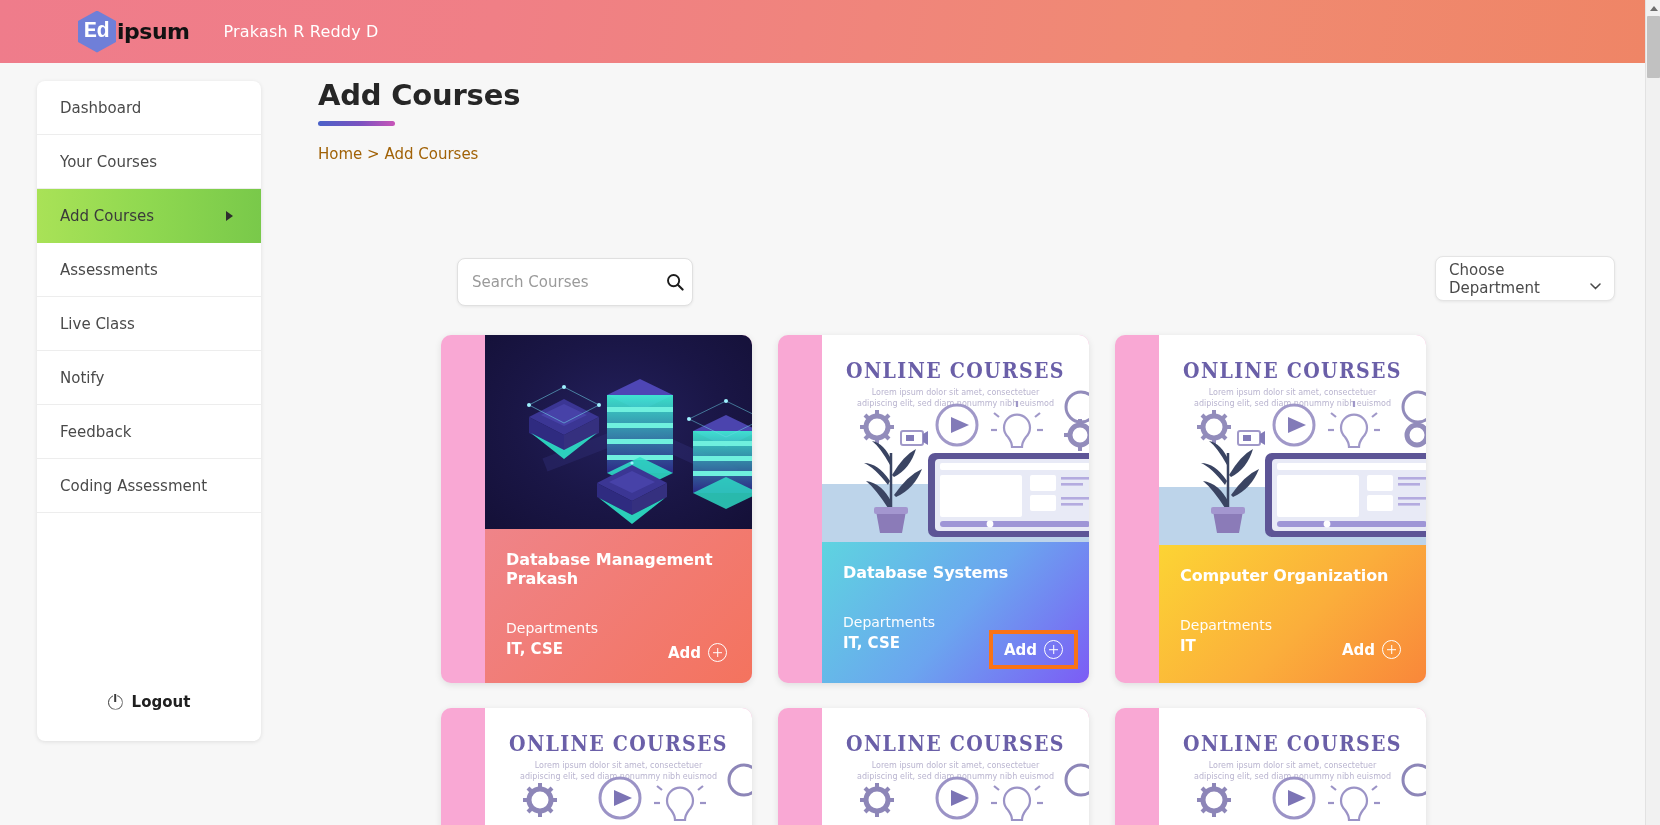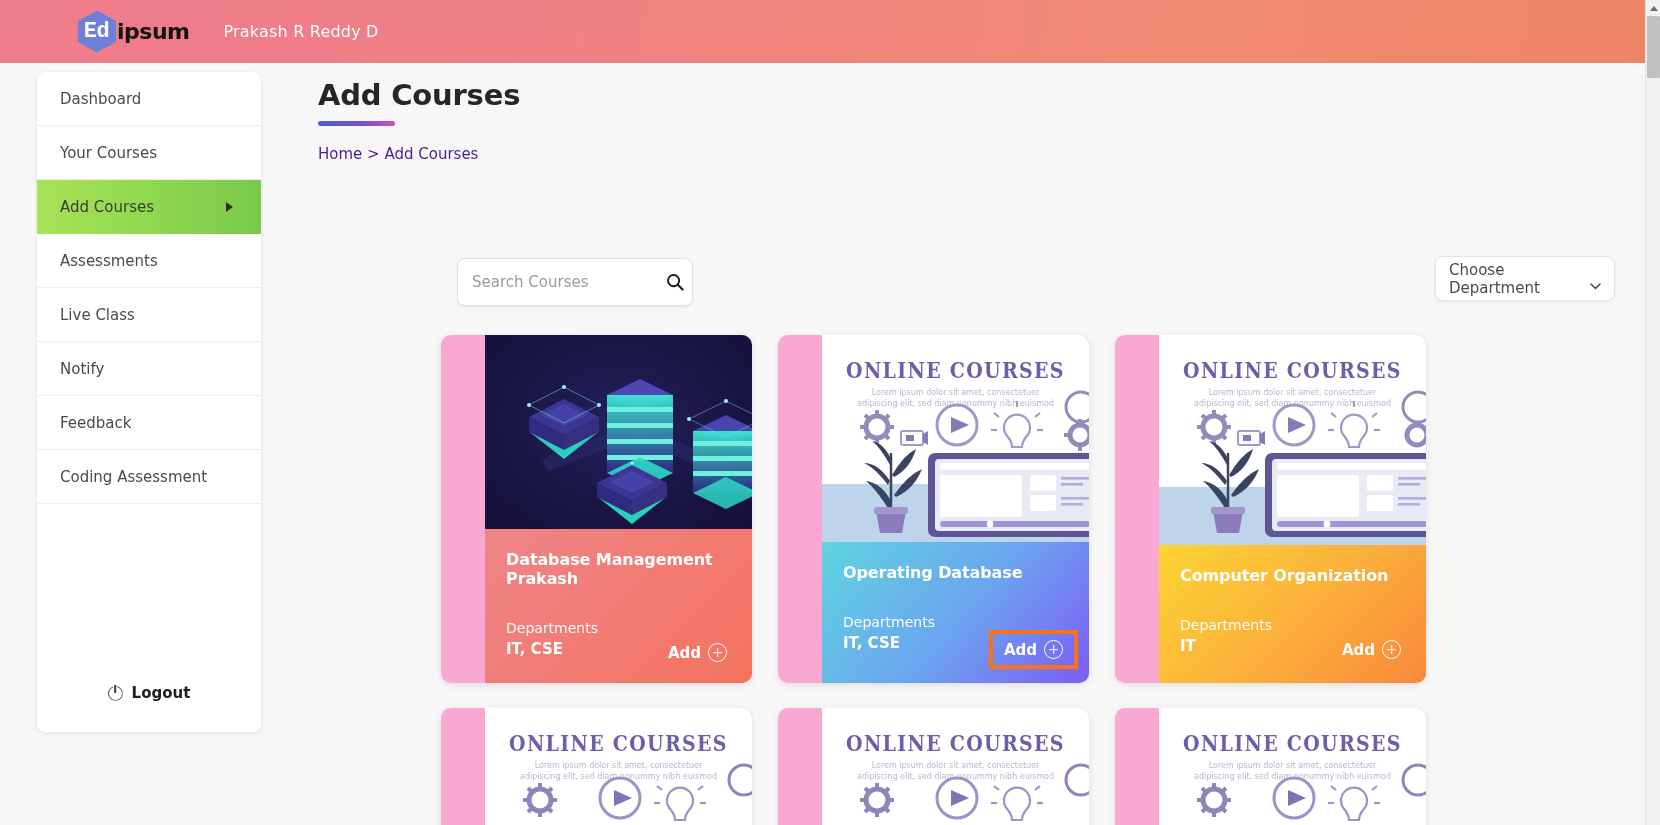--- a/index.html
+++ b/index.html
@@ -78,21 +78,21 @@
   }
   .scroll-thumb {
     position: absolute; top: 16px; left: 1px;
     width: 13px; height: 62px;
     background: #c1c1c1;
     border-radius: 1px;
   }
 
   
   .sidebar {
-    position: absolute; top: 72px; left: 37px;
+    position: absolute; top: 81px; left: 37px;
     width: 224px;
     background: #ffffff;
     border-radius: 8px;
     box-shadow: 0 1px 4px rgba(0,0,0,0.10);
     overflow: hidden;
     padding-bottom: 0;
     height: 660px;
     display: flex; flex-direction: column;
   }
   .nav-item {
@@ -155,21 +155,21 @@
     font-size: 29px; font-weight: bold; color: #262626;
     letter-spacing: -0.2px;
   }
   .title-underline {
     margin-top: 9px;
     width: 77px; height: 5px; border-radius: 3px;
     background: linear-gradient(90deg, #4a62c8 0%, #7b52c0 55%, #c855b8 100%);
   }
   .breadcrumb {
     margin-top: 19px;
-    font-size: 15px; color: #4c1d95;
+    font-size: 15px; color: #a16207;
   }
   .breadcrumb .crumb { cursor: pointer; }
 
   
   .toolbar {
     position: absolute; top: 180px; left: 16px;
     width: 1290px;
     height: 60px;
   }
   .search-box {
@@ -546,21 +546,21 @@
 
               <g>
                 <path d="M286 168 h26 v22 a10 10 0 0 1 -10 10 h-6 a10 10 0 0 1 -10 -10 z" fill="#6e63ad"></path>
                 <path d="M312 174 a8 8 0 0 1 0 14" fill="none" stroke="#6e63ad" stroke-width="4"></path>
                 <path d="M276 150 q18 -16 34 -6 q-10 14 -30 16 z" fill="#f2a0a0"></path>
               </g>
             </svg>
           </div>
         </div>
         <div class="card-body" style="background:linear-gradient(130deg,#5ed4e0 0%,#6ba5ef 52%,#7c5cf5 100%)">
-          <div class="card-name">Operating Database</div>
+          <div class="card-name">Database Systems</div>
           <div class="dept-label-sm">Departments</div>
           <div class="dept-bottom-row">
             <span class="dept-values">IT, CSE</span>
             <span class="add-btn highlighted">
               <span>Add</span>
               <span class="plus-circle"></span>
             </span>
           </div>
         </div>
       </div>

